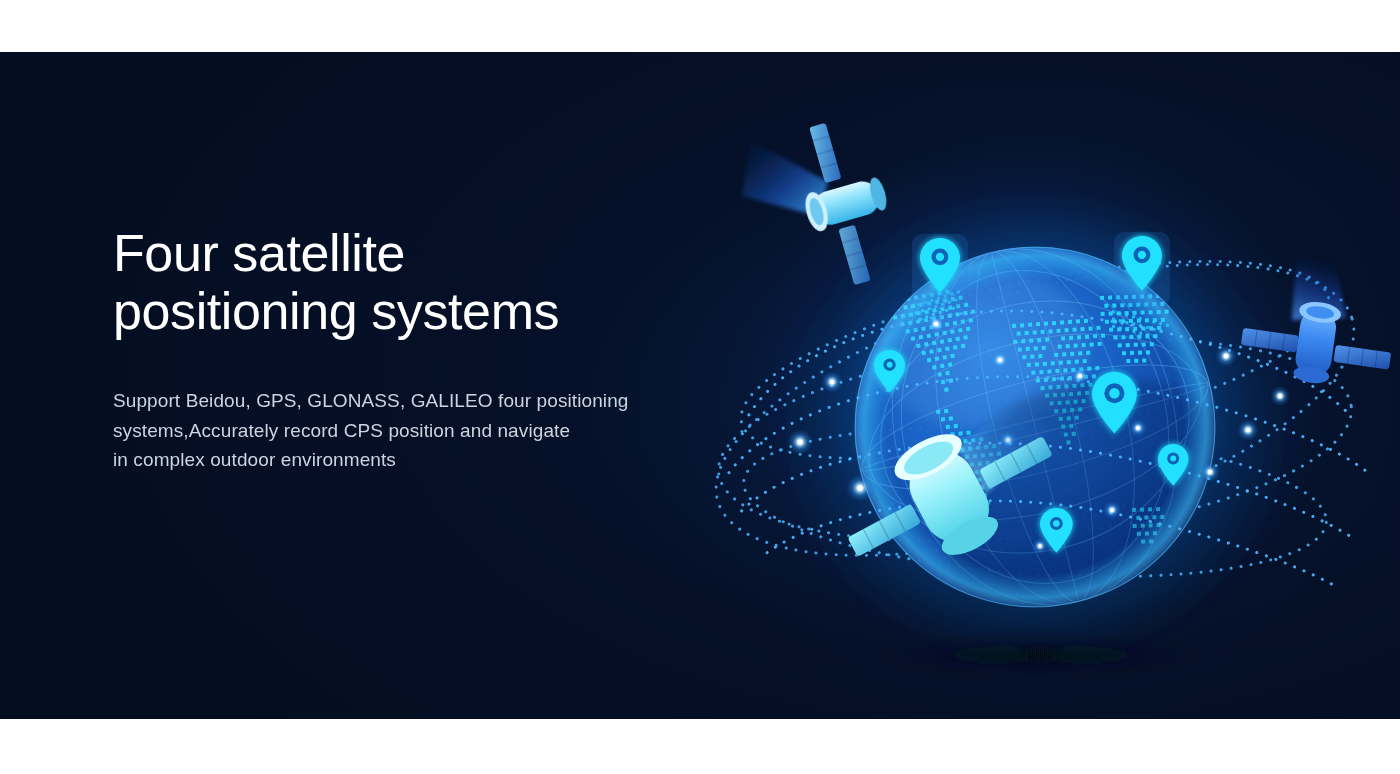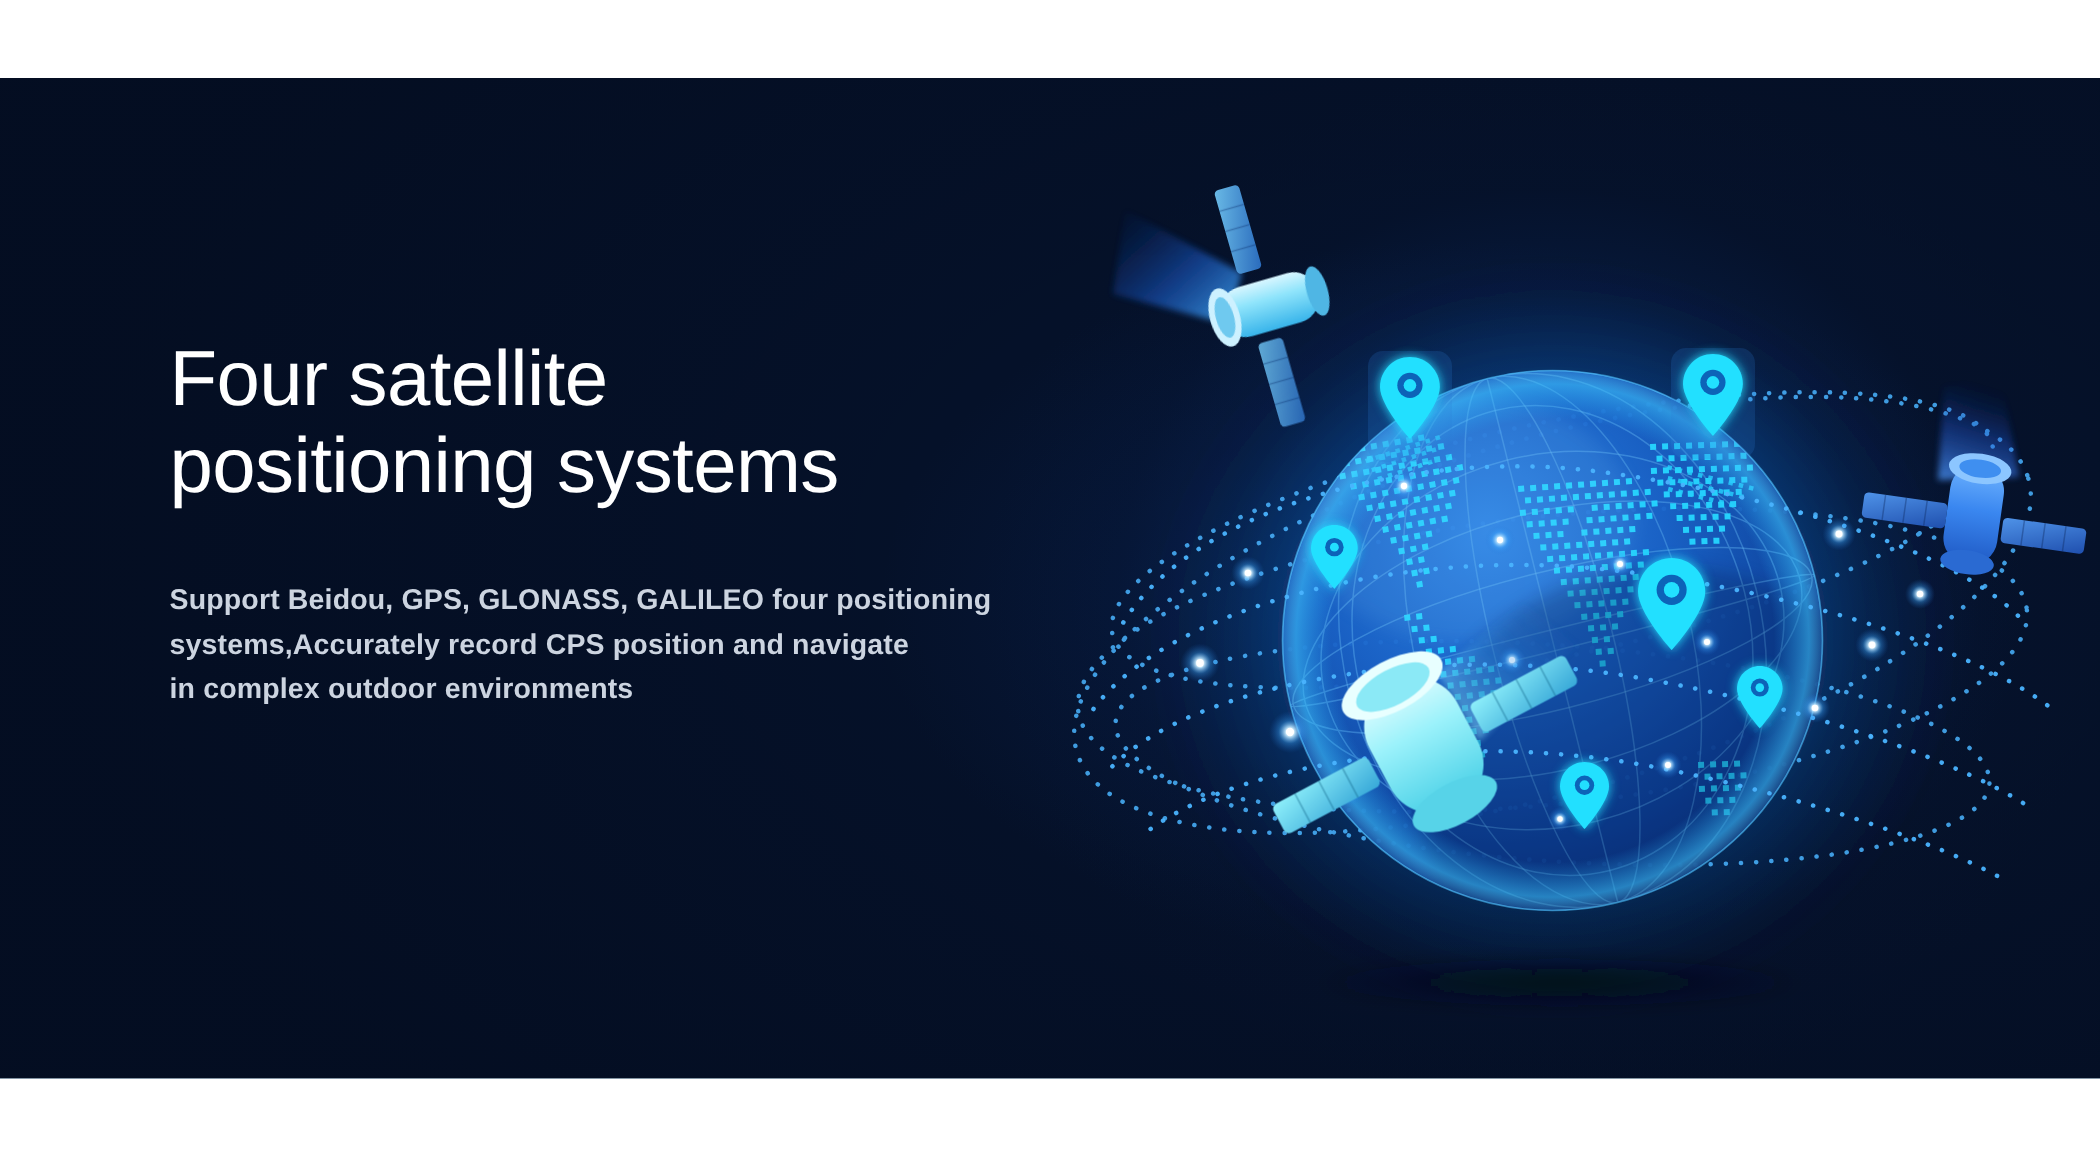--- a/index.html
+++ b/index.html
@@ -2,21 +2,21 @@
 <html><head>
 <meta charset="utf-8">
 <title>Four satellite positioning systems</title>
 <style>
   html,body{margin:0;padding:0;background:#ffffff;}
   body{
     width:1400px;height:774px;overflow:hidden;
     font-family:"Liberation Sans","DejaVu Sans",sans-serif;
     -webkit-font-smoothing:antialiased;
   }
-  .page{position:relative;width:1400px;height:774px;background:#0c4a6e;}
+  .page{position:relative;width:1400px;height:774px;background:#fdba74;}
 
   
   .bar-top{position:absolute;left:0;top:0;width:1400px;height:52px;background:#ffffff;z-index:30;}
   .bar-bottom{position:absolute;left:0;top:719px;width:1400px;height:55px;background:#ffffff;z-index:30;}
 
   
   .hero{
     position:absolute;left:0;top:52px;width:1400px;height:667px;
     background:#051129;
     overflow:hidden;
@@ -54,21 +54,21 @@
     letter-spacing:-0.4px;
     white-space:pre-line;
     margin:0;
   }
   .subcopy{
     margin:0;
     padding-top:46px;
     color:#ccd4e0;
     font-size:19px;
     line-height:29.5px;
-    font-weight:700;
+    font-weight:400;
     white-space:pre-line;
     letter-spacing:.1px;
   }
 
   
   .scene{position:absolute;left:740px;top:58px;width:660px;height:600px;z-index:10;}
   .scene svg{display:block;width:660px;height:600px;overflow:visible;}
 </style>
 </head>
 <body>

